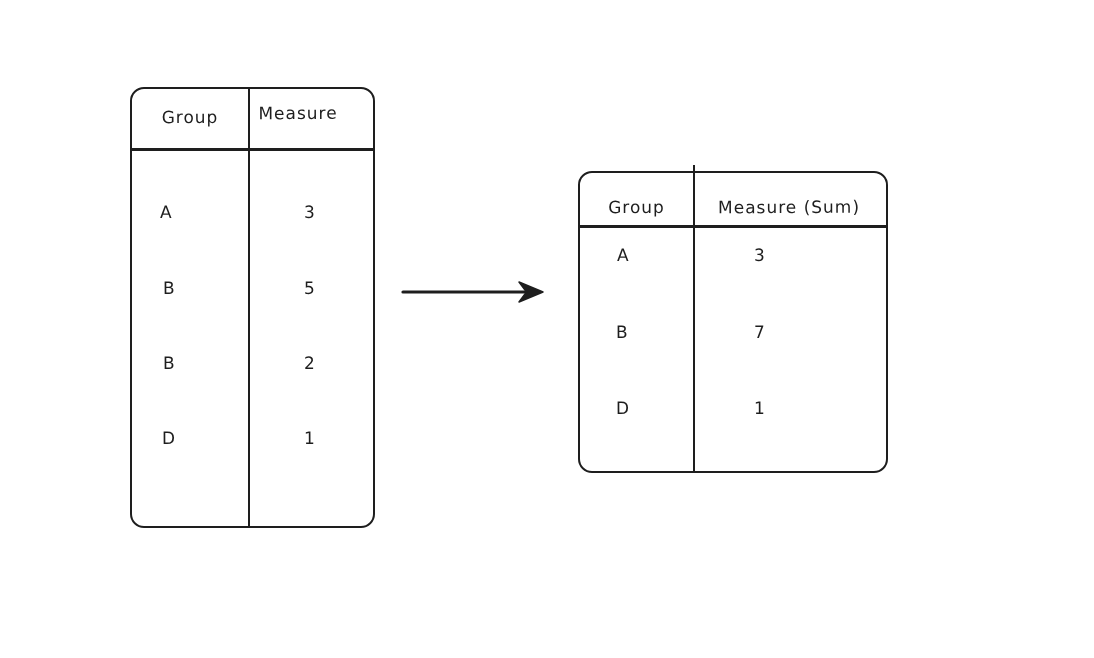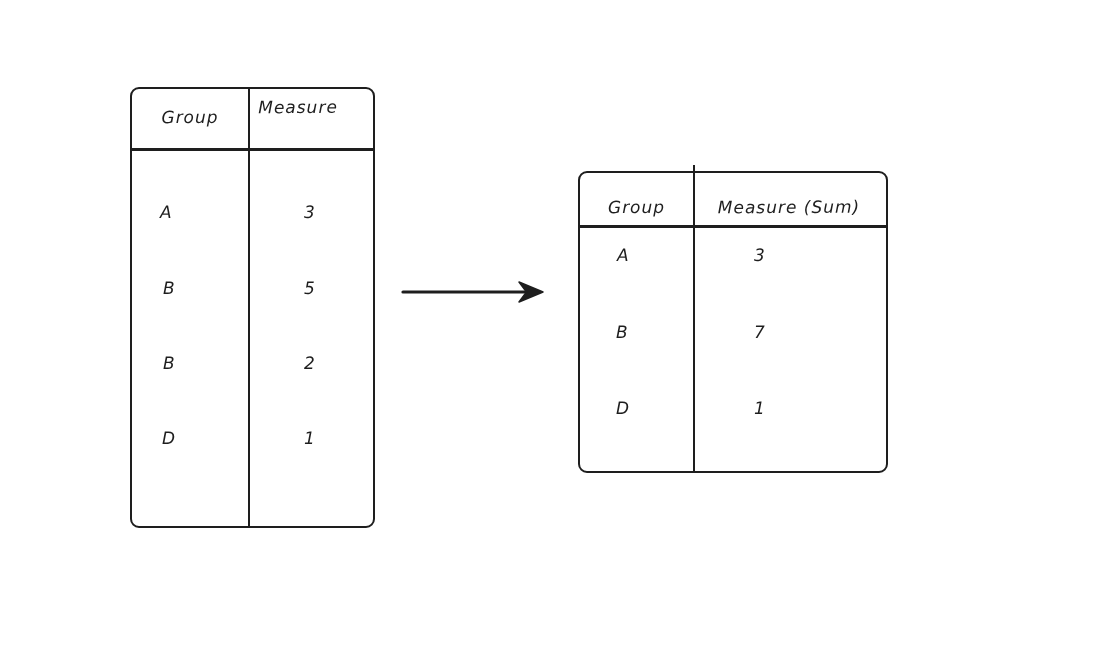--- a/index.html
+++ b/index.html
@@ -16,24 +16,23 @@
     color: #1e1e1e;
   }
   .canvas {
     position: absolute;
     inset: 0;
     background: #ffffff;
   }
   .sketch-table {
     position: absolute;
     border: 2.5px solid #1e1e1e;
-    border-radius: 9px;
+    border-radius: 14px;
     box-sizing: border-box;
     background: transparent;
-    font-style: italic;
   }
   .vline, .hline {
     position: absolute;
     background: #1e1e1e;
   }
   .vline { width: 2.5px; }
   .hline { height: 2.5px; left: 0; right: 0; }
   .cell {
     position: absolute;
     font-size: 17px;
@@ -51,21 +50,21 @@
 
 <div class="canvas">
 
   <div class="sketch-table" style="left:130px; top:87px; width:245px; height:441px;">
 
     <div class="vline" style="left:115.5px; top:0; height:100%;"></div>
 
     <div class="hline" style="top:59px;"></div>
 
     <div class="cell th center" style="left:0; top:17px; width:116px;">Group</div>
-    <div class="cell th center" style="left:116px; top:7px; width:100px;">Measure</div>
+    <div class="cell th center" style="left:116px; top:13px; width:100px;">Measure</div>
 
     <div class="cell" style="left:28px; top:112px;">A</div>
     <div class="cell center" style="left:116px; top:112px; width:124px;">3</div>
 
     <div class="cell" style="left:31px; top:188px;">B</div>
     <div class="cell center" style="left:116px; top:188px; width:124px;">5</div>
 
     <div class="cell" style="left:31px; top:263px;">B</div>
     <div class="cell center" style="left:116px; top:263px; width:124px;">2</div>
 

